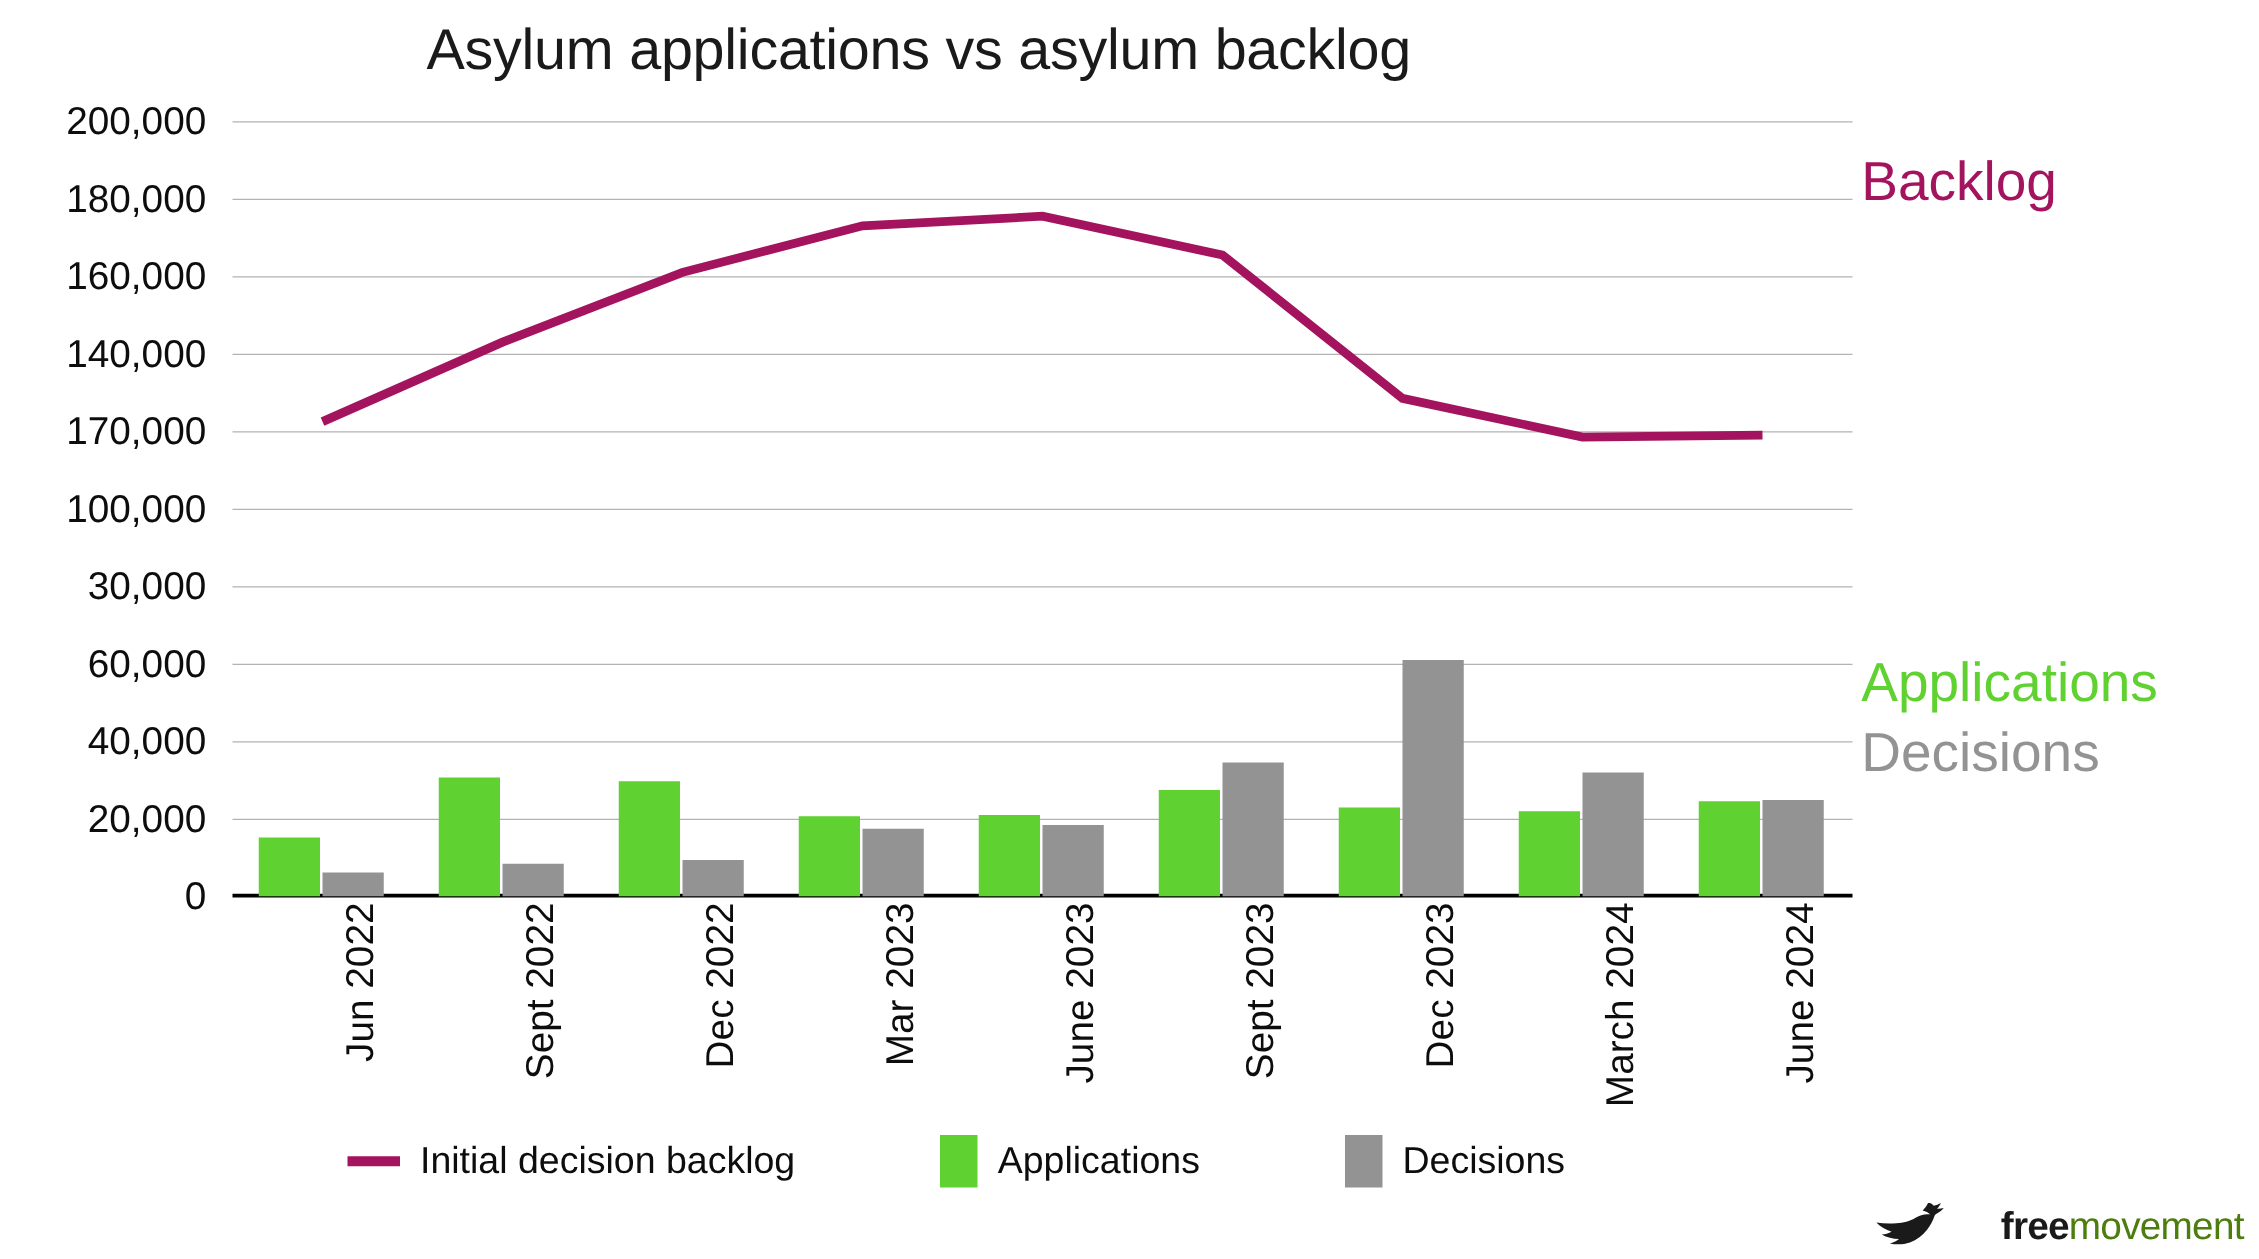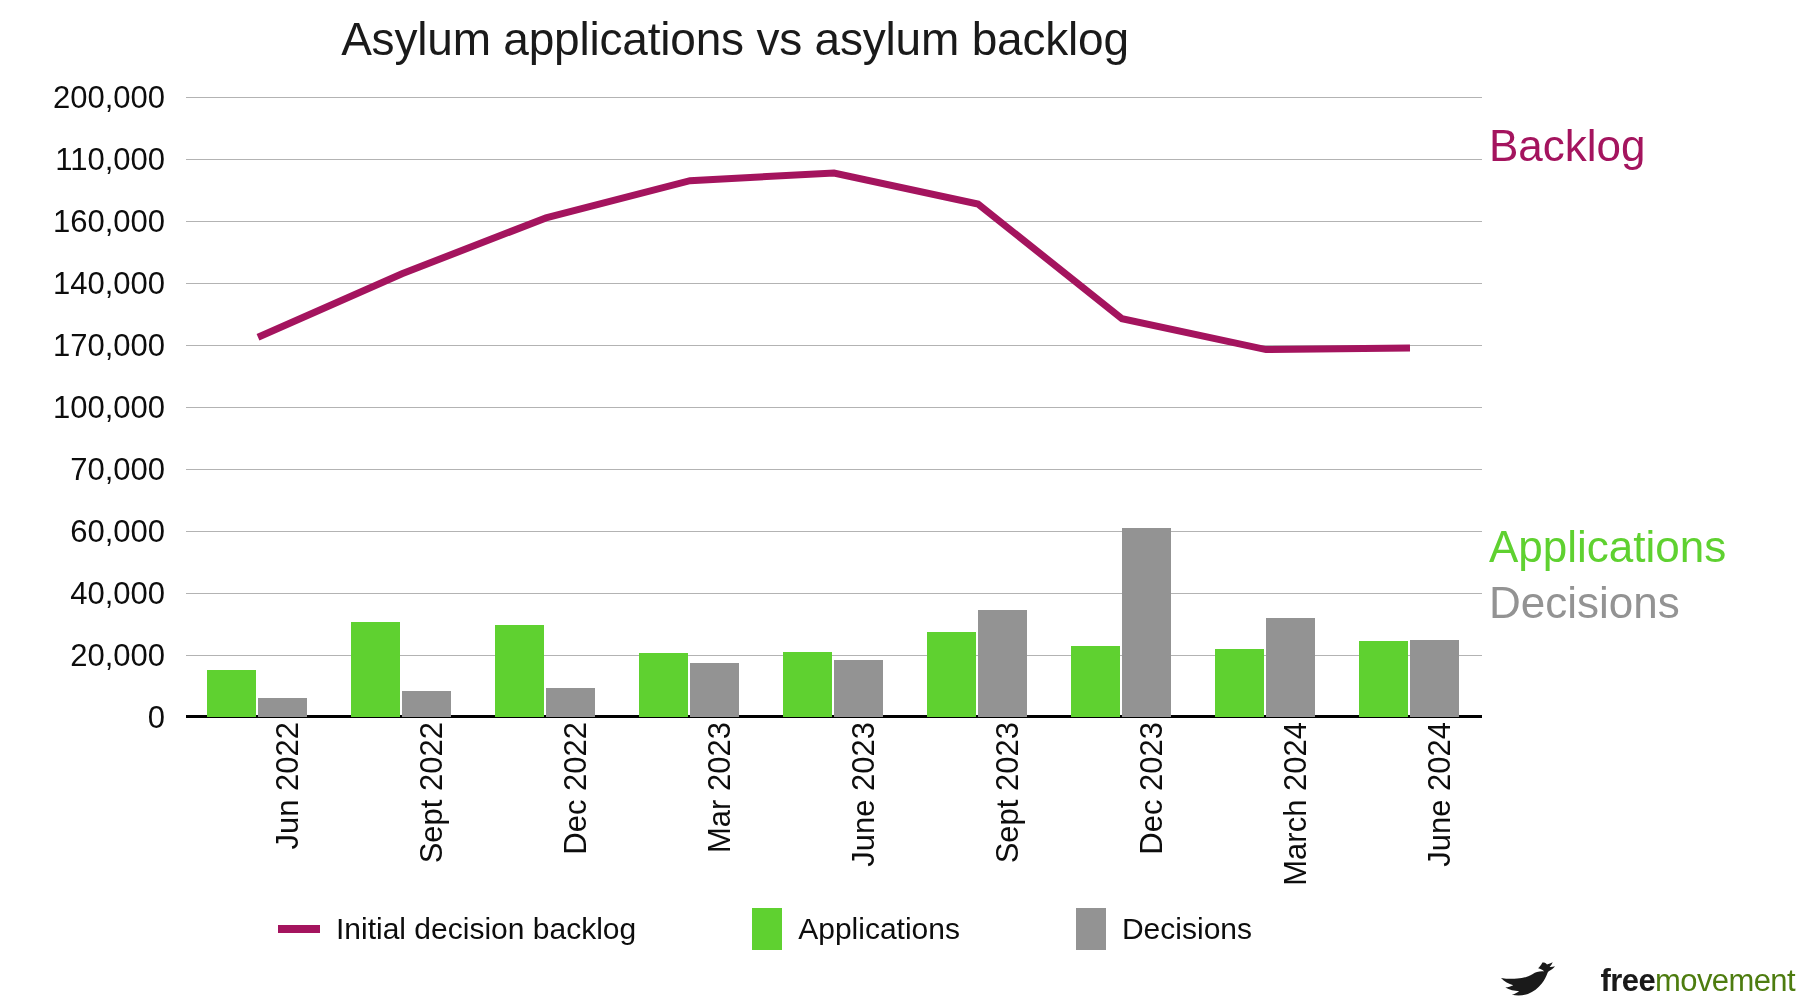--- a/index.html
+++ b/index.html
@@ -220,26 +220,26 @@
 </style>
 </head>
 <body>
 
 <div id="stage">
 
   <div id="chart-title">Asylum applications vs asylum backlog</div>
 
   <div id="yaxis">
       <div class="ytick" style="top: 0px;">200,000</div>
-      <div class="ytick" style="top: 62px;">110,000</div>
+      <div class="ytick" style="top: 62px;">180,000</div>
       <div class="ytick" style="top: 124px;">160,000</div>
       <div class="ytick" style="top: 186px;">140,000</div>
       <div class="ytick" style="top: 248px;">170,000</div>
       <div class="ytick" style="top: 310px;">100,000</div>
-      <div class="ytick" style="top: 372px;">70,000</div>
+      <div class="ytick" style="top: 372px;">30,000</div>
       <div class="ytick" style="top: 434px;">60,000</div>
       <div class="ytick" style="top: 496px;">40,000</div>
       <div class="ytick" style="top: 558px;">20,000</div>
       <div class="ytick" style="top: 620px;">0</div>
     </div>
 
   <div id="plot">
     <div id="gridlines">
         <div class="gridline" style="top: 0px;"></div>
         <div class="gridline" style="top: 62px;"></div>

